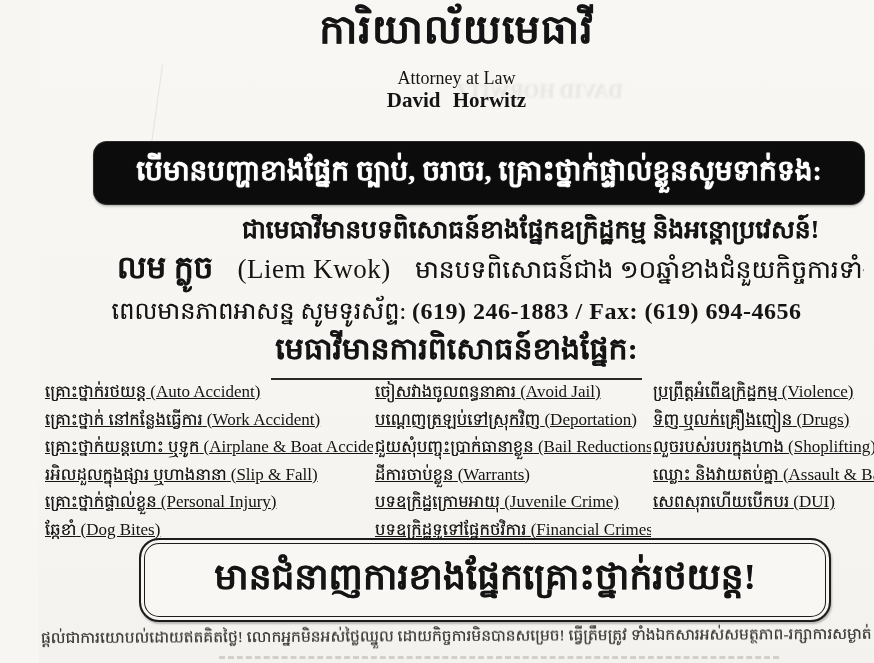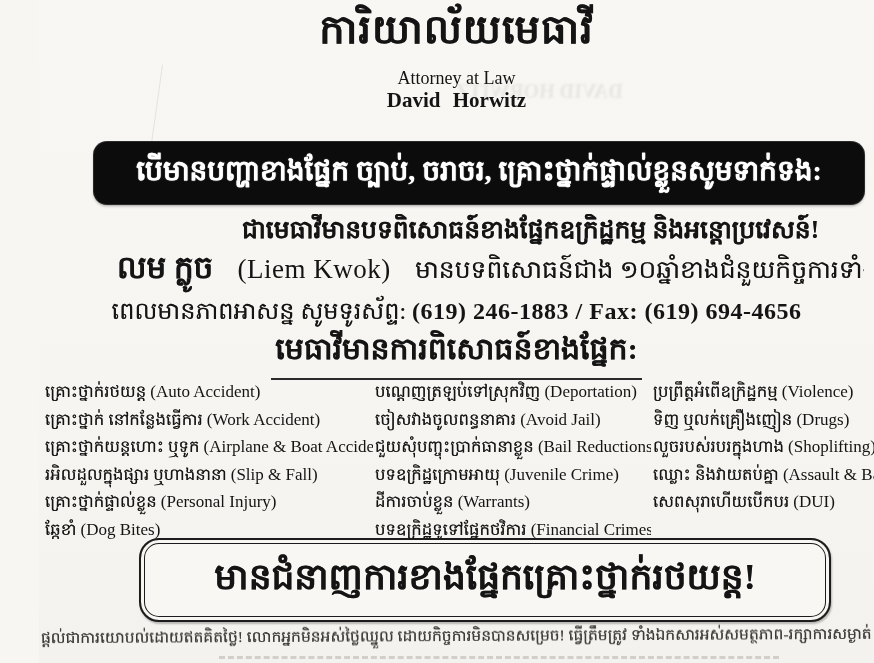--- a/index.html
+++ b/index.html
@@ -75,20 +75,21 @@
   }
   .services-heading span {
     display:inline-block; font-size:30px; font-weight:bold;
     border-bottom:2px solid #2a2a2a; padding:0 4px 4px 4px;
   }
 
   .services-grid {
     position:absolute; top:378px; left:6px; right:2px;
     display:grid; grid-template-columns:328px 276px 260px;
     column-gap:2px;
+    text-decoration:underline;
   }
   .svc-col { display:flex; flex-direction:column; }
   .svc {
     font-size:16.5px; line-height:27.5px;
     white-space:nowrap; overflow:hidden;
   }
   .svc .en { font-size:17px; }
 
   .specialty-box {
     position:absolute; top:538px; left:100px; width:688px; height:80px;
@@ -157,25 +158,25 @@
     <div class="svc-col">
       <div class="svc"><span class="khmer">គ្រោះថ្នាក់រថយន្ត</span> <span class="en">(Auto Accident)</span></div>
       <div class="svc"><span class="khmer">គ្រោះថ្នាក់ នៅកន្លែងធ្វើការ</span> <span class="en">(Work Accident)</span></div>
       <div class="svc"><span class="khmer">គ្រោះថ្នាក់យន្តហោះ ឬទូក</span> <span class="en">(Airplane &amp; Boat Accident)</span></div>
       <div class="svc"><span class="khmer">រអិលដួលក្នុងផ្សារ ឬហាងនានា</span> <span class="en">(Slip &amp; Fall)</span></div>
       <div class="svc"><span class="khmer">គ្រោះថ្នាក់ផ្ទាល់ខ្លួន</span> <span class="en">(Personal Injury)</span></div>
       <div class="svc"><span class="khmer">ឆ្កែខាំ</span> <span class="en">(Dog Bites)</span></div>
     </div>
 
     <div class="svc-col">
+      <div class="svc"><span class="khmer">ចៀសវាងចូលពន្ធនាគារ</span> <span class="en">(Avoid Jail)</span></div>
       <div class="svc"><span class="khmer">បណ្តេញត្រឡប់ទៅស្រុកវិញ</span> <span class="en">(Deportation)</span></div>
-      <div class="svc"><span class="khmer">ចៀសវាងចូលពន្ធនាគារ</span> <span class="en">(Avoid Jail)</span></div>
       <div class="svc"><span class="khmer">ជួយសុំបញ្ចុះប្រាក់ធានាខ្លួន</span> <span class="en">(Bail Reductions)</span></div>
+      <div class="svc"><span class="khmer">ដីការចាប់ខ្លួន</span> <span class="en">(Warrants)</span></div>
       <div class="svc"><span class="khmer">បទឧក្រិដ្ឋក្រោមអាយុ</span> <span class="en">(Juvenile Crime)</span></div>
-      <div class="svc"><span class="khmer">ដីការចាប់ខ្លួន</span> <span class="en">(Warrants)</span></div>
       <div class="svc"><span class="khmer">បទឧក្រិដ្ឋទូទៅផ្នែកថវិការ</span> <span class="en">(Financial Crimes)</span></div>
     </div>
 
     <div class="svc-col">
       <div class="svc"><span class="khmer">ប្រព្រឹត្តអំពើឧក្រិដ្ឋកម្ម</span> <span class="en">(Violence)</span></div>
       <div class="svc"><span class="khmer">ទិញ ឬលក់គ្រឿងញៀន</span> <span class="en">(Drugs)</span></div>
       <div class="svc"><span class="khmer">លួចរបស់របរក្នុងហាង</span> <span class="en">(Shoplifting)</span></div>
       <div class="svc"><span class="khmer">ឈ្លោះ និងវាយតប់គ្នា</span> <span class="en">(Assault &amp; Battery)</span></div>
       <div class="svc"><span class="khmer">សេពសុរាហើយបើកបរ</span> <span class="en">(DUI)</span></div>
     </div>

